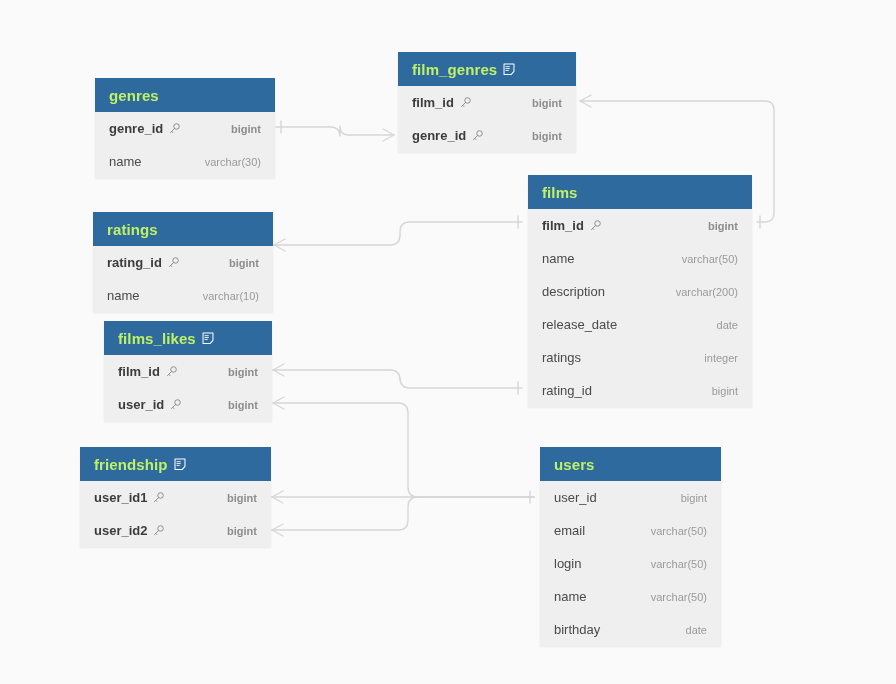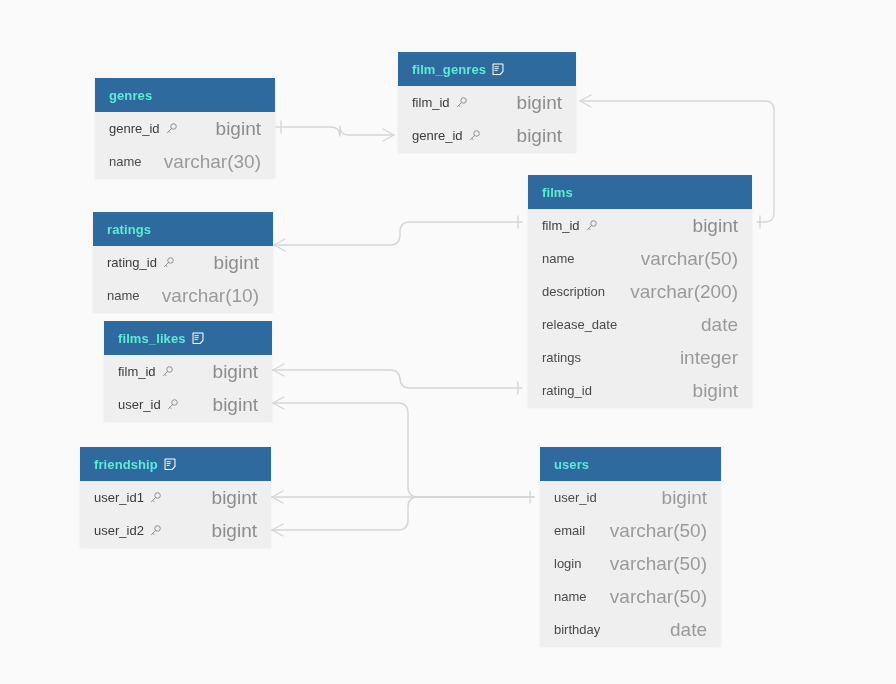--- a/index.html
+++ b/index.html
@@ -28,22 +28,22 @@
     pointer-events: none;
   }
   .table-box {
     position: absolute;
     box-sizing: border-box;
     background: #efefef;
     box-shadow: 0 1px 2px rgba(0,0,0,0.07);
   }
   .table-header {
     background: #2f6a9e;
-    color: #5eead4;
-    font-size: 13px;
+    color: #bef264;
+    font-size: 15px;
     font-weight: bold;
     height: 34px;
     display: flex;
     align-items: center;
     padding: 0 14px;
     box-sizing: border-box;
     letter-spacing: 0.1px;
   }
   .table-header .note-icon {
     margin-left: 6px;
@@ -60,27 +60,27 @@
     color: #4a4a4a;
     white-space: nowrap;
   }
   .field-name {
     display: flex;
     align-items: center;
     gap: 5px;
   }
   .field-row.pk .field-name,
   .field-row.pk .field-type {
-    font-weight: normal;
+    font-weight: bold;
     color: #3c3c3c;
   }
   .field-type {
     margin-left: auto;
     color: #9a9a9a;
-    font-size: 19px;
+    font-size: 11px;
   }
   .field-row.pk .field-type {
     color: #8d8d8d;
   }
   .key-icon {
     display: inline-flex;
     align-items: center;
     opacity: 0.75;
   }
 </style>

